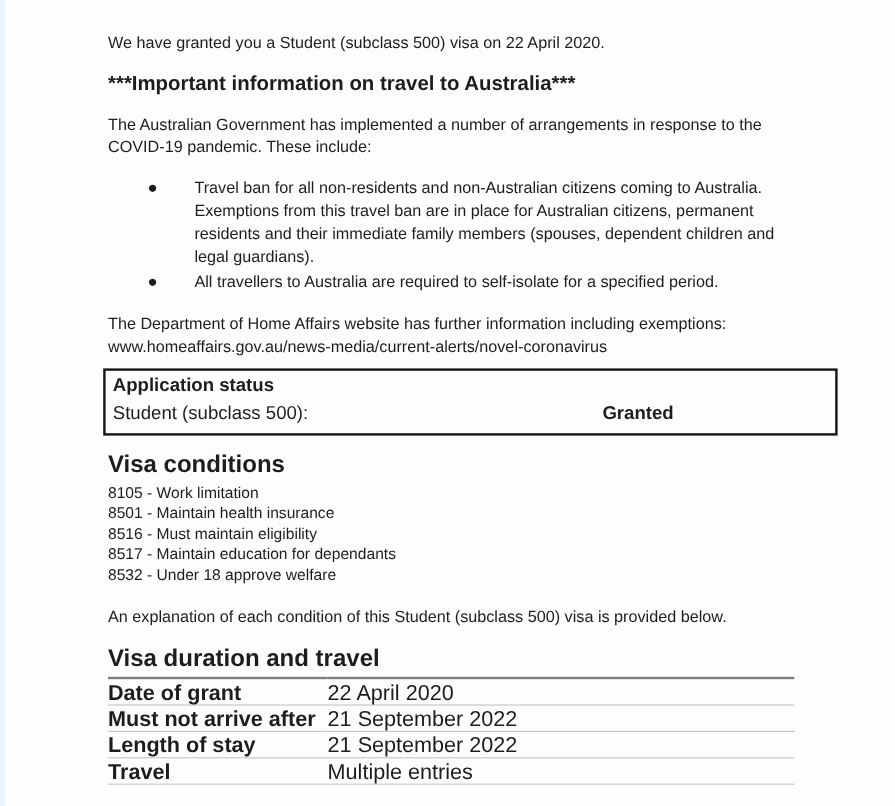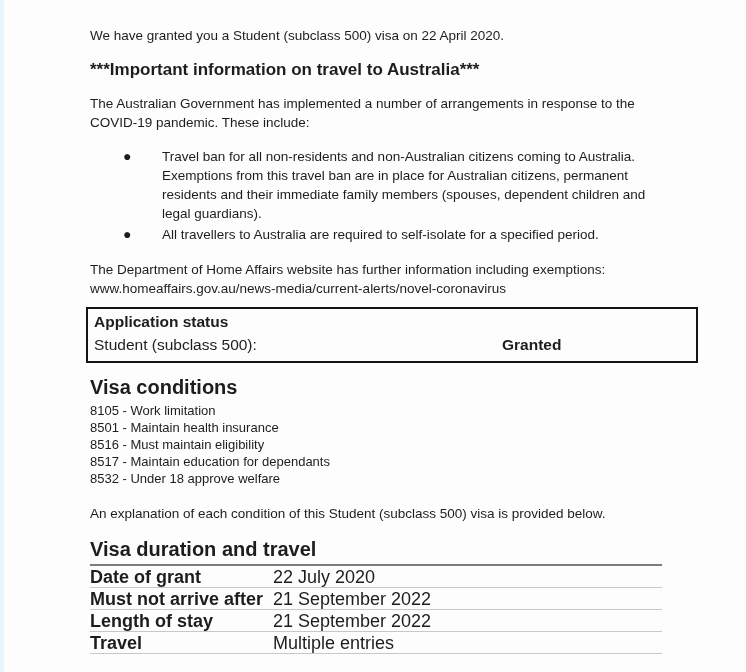--- a/index.html
+++ b/index.html
@@ -110,21 +110,21 @@
   </div>
 
   <p class="explanation">An explanation of each condition of this Student (subclass 500) visa is provided below.</p>
 
   <h2 class="section-heading duration-heading">Visa duration and travel</h2>
 
   <table class="duration-table">
     <tbody>
       <tr>
         <td class="row-label">Date of grant</td>
-        <td>22 July 2020</td>
+        <td>22 April 2020</td>
       </tr>
       <tr>
         <td class="row-label">Must not arrive after</td>
         <td>21 September 2022</td>
       </tr>
       <tr>
         <td class="row-label">Length of stay</td>
         <td>21 September 2022</td>
       </tr>
       <tr>

